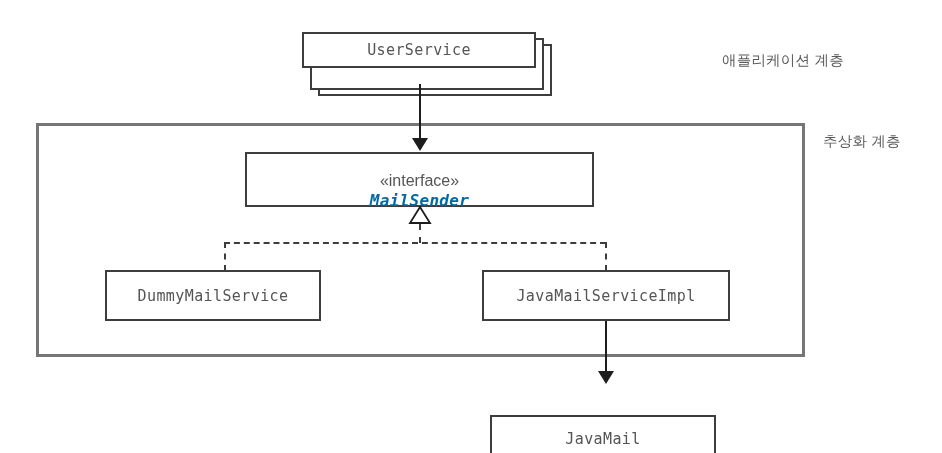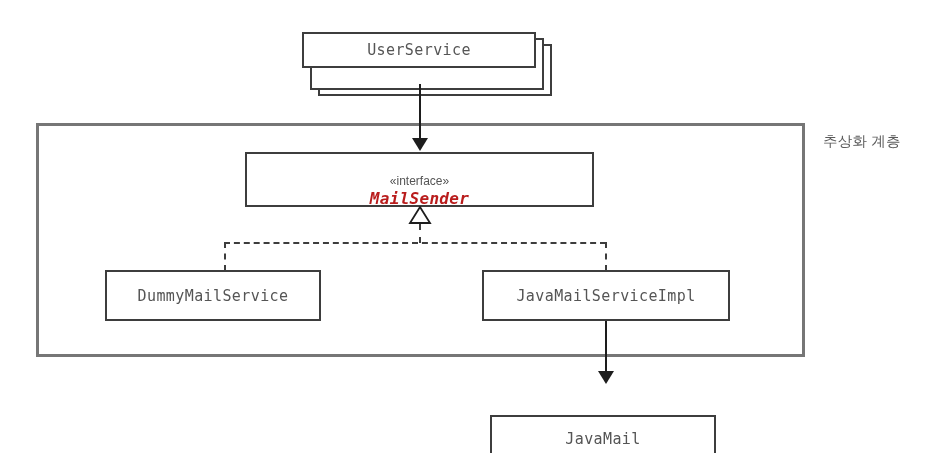--- a/index.html
+++ b/index.html
@@ -41,32 +41,32 @@
     color: #555555;
   }
   .class-box .cls-name {
     font-size: 15px;
     letter-spacing: 0.4px;
     line-height: 1.2;
     white-space: nowrap;
   }
   .class-box .stereotype {
     font-family: "Liberation Sans", "DejaVu Sans", sans-serif;
-    font-size: 12px;
+    font-size: 16px;
     color: #555555;
     line-height: 1.25;
     white-space: nowrap;
     margin-top: 24px;
   }
   .class-box .iface-name {
     font-family: "DejaVu Sans Mono", "Liberation Mono", monospace;
     font-size: 16px;
     font-weight: bold;
     font-style: italic;
-    color: #b91c1c;
+    color: #0369a1;
     line-height: 1.3;
     letter-spacing: 0.3px;
     white-space: nowrap;
   }
 
   
   .stack-shadow {
     position: absolute;
     box-sizing: border-box;
     border: 2px solid #3d3d3d;
@@ -151,17 +151,18 @@
     <span class="cls-name">JavaMailServiceImpl</span>
   </div>
 
   <div class="v-line" style="left:605px; top:321px; height:52px;"></div>
   <div class="arrow-filled" style="left:598px; top:371px;"></div>
 
   <div class="class-box" style="left:490px; top:371px; width:226px; height:47px;margin-top:44px;">
     <span class="cls-name">JavaMail</span>
   </div>
 
+  <div class="layer-label" style="left:722px; top:51px;">애플리케이션 계층</div>
 
   <div class="layer-label" style="left:823px; top:132px;">추상화 계층</div>
 
 
 </div>
 
 </body></html>

